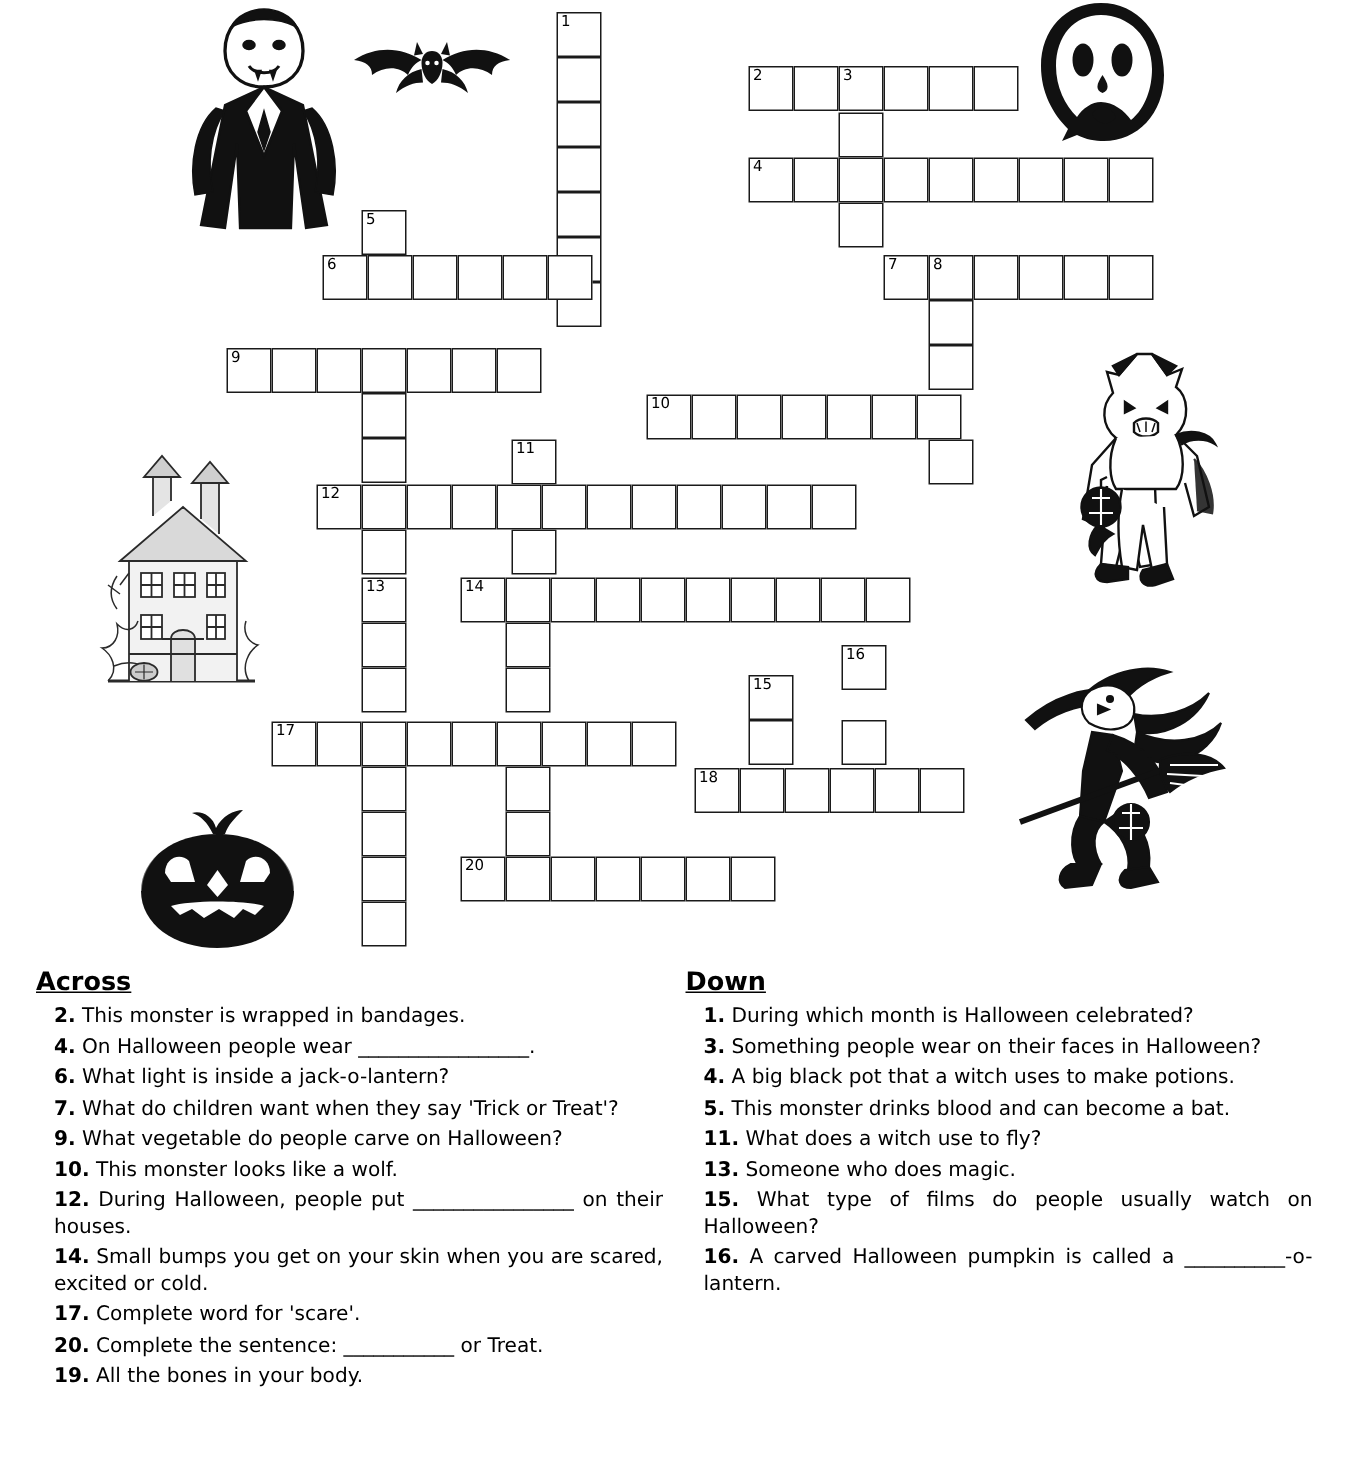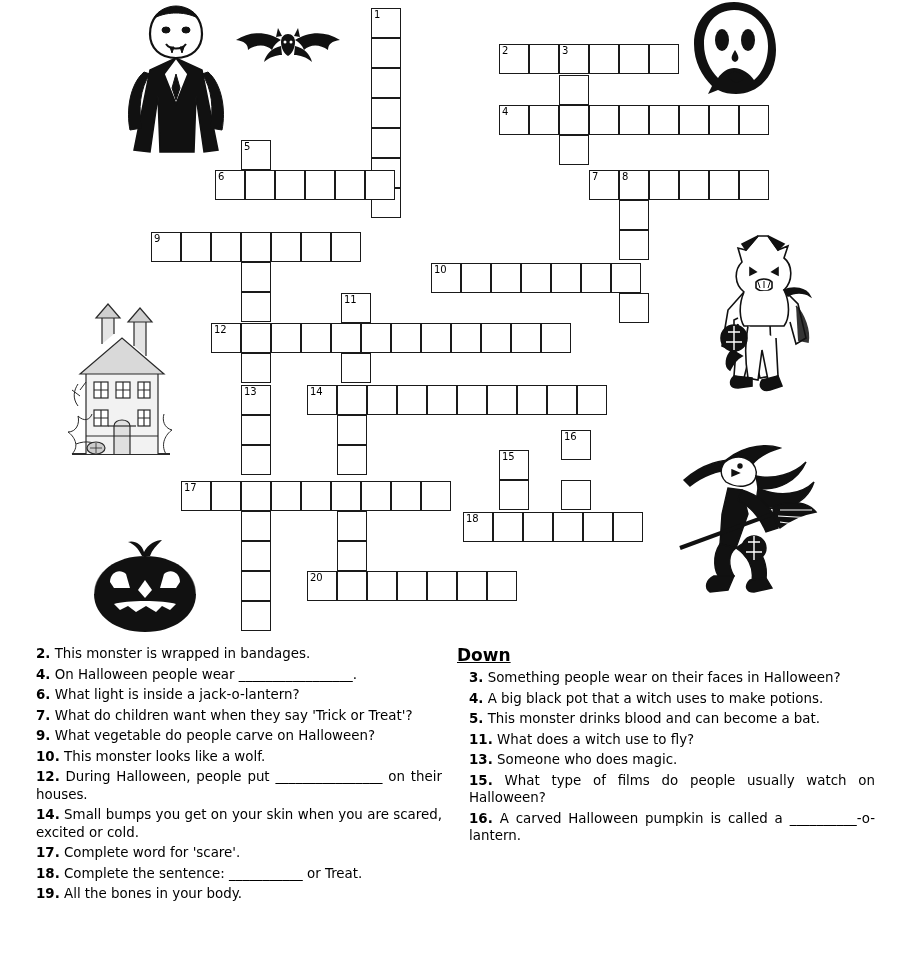--- a/index.html
+++ b/index.html
@@ -379,37 +379,39 @@
         <path d="M38 66 C50 62 88 62 100 66 L94 72 L86 68 L80 74 L70 68 L60 74 L52 68 L44 72 Z" fill="#fff"></path>
         <path d="M30 30 C22 38 18 46 18 56 M108 30 C116 38 120 46 120 56" fill="none" stroke="#fff" stroke-width="1.2" opacity="0.35"></path>
       </g>
     </svg>
   </div>
 
 </div>
 
 <div id="clues">
   <div class="col across">
+    <div class="col-title">Across</div>
     <div id="across-list">
         <p class="clue just"><span class="cnum">2.</span> <span>This monster is wrapped in bandages.</span></p>
         <p class="clue just"><span class="cnum">4.</span> <span>On Halloween people wear _________________.</span></p>
         <p class="clue just"><span class="cnum">6.</span> <span>What light is inside a jack-o-lantern?</span></p>
         <p class="clue just"><span class="cnum">7.</span> <span>What do children want when they say 'Trick or Treat'?</span></p>
         <p class="clue just"><span class="cnum">9.</span> <span>What vegetable do people carve on Halloween?</span></p>
         <p class="clue just"><span class="cnum">10.</span> <span>This monster looks like a wolf.</span></p>
         <p class="clue just"><span class="cnum">12.</span> <span>During Halloween, people put ________________ on their houses.</span></p>
         <p class="clue just"><span class="cnum">14.</span> <span>Small bumps you get on your skin when you are scared, excited or cold.</span></p>
         <p class="clue just"><span class="cnum">17.</span> <span>Complete word for 'scare'.</span></p>
-        <p class="clue just"><span class="cnum">18.</span> <span>Complete the sentence: ___________ or Treat.</span></p>
+        <p class="clue just"><span class="cnum">20.</span> <span>Complete the sentence: ___________ or Treat.</span></p>
         <p class="clue just"><span class="cnum">19.</span> <span>All the bones in your body.</span></p>
       </div>
   </div>
   <div class="col down">
     <div class="col-title">Down</div>
     <div id="down-list">
+        <p class="clue just"><span class="cnum">1.</span> <span>During which month is Halloween celebrated?</span></p>
         <p class="clue just"><span class="cnum">3.</span> <span>Something people wear on their faces in Halloween?</span></p>
         <p class="clue just"><span class="cnum">4.</span> <span>A big black pot that a witch uses to make potions.</span></p>
         <p class="clue just"><span class="cnum">5.</span> <span>This monster drinks blood and can become a bat.</span></p>
         <p class="clue just"><span class="cnum">11.</span> <span>What does a witch use to fly?</span></p>
         <p class="clue just"><span class="cnum">13.</span> <span>Someone who does magic.</span></p>
         <p class="clue just"><span class="cnum">15.</span> <span>What type of films do people usually watch on Halloween?</span></p>
         <p class="clue just"><span class="cnum">16.</span> <span>A carved Halloween pumpkin is called a __________-o-lantern.</span></p>
       </div>
   </div>
 </div>

